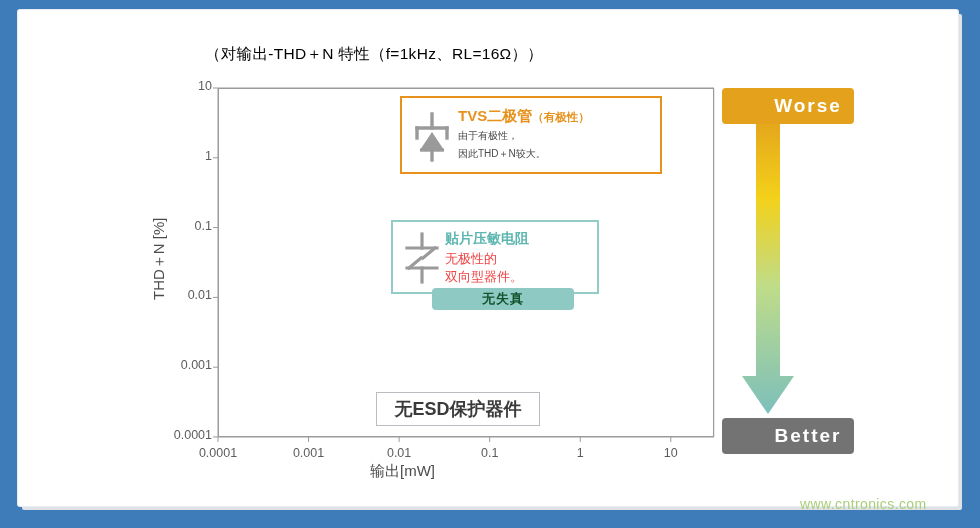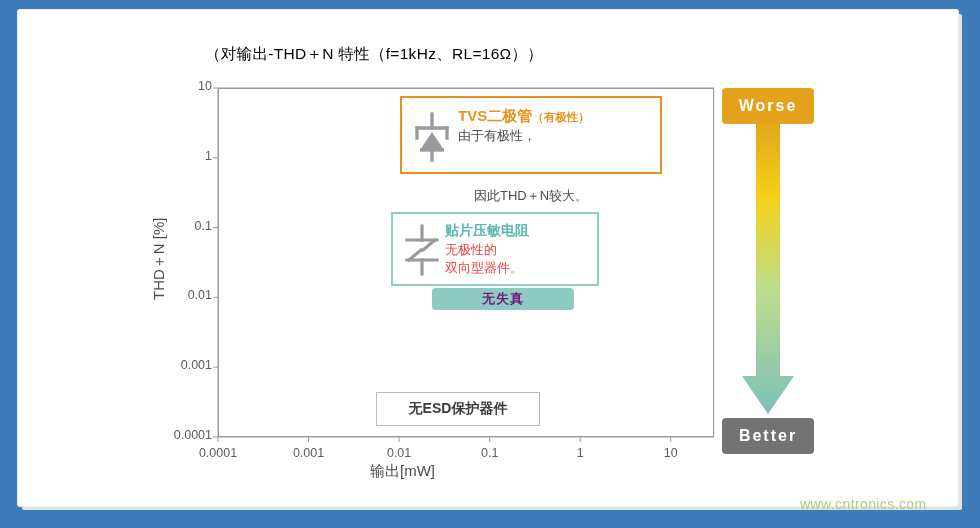--- a/index.html
+++ b/index.html
@@ -54,51 +54,50 @@
     font-size:15px;color:#4c4c4c;white-space:nowrap;
   }
 
   
   .callout{position:absolute;box-sizing:border-box;background:#ffffff;}
   #callout-tvs{
     left:400px;top:96px;width:262px;height:78px;
     border:2px solid #e8921e;
   }
   #callout-varistor{
-    left:391px;top:212px;width:208px;height:74px;
+    left:391px;top:220px;width:208px;height:74px;
     border:2px solid #92ccc7;
-    font-family:Liberation Mono, monospace;
   }
   #callout-noesd{
     left:376px;top:392px;width:164px;height:34px;
     border:1px solid #b9bcc0;
     display:flex;align-items:center;justify-content:center;
   }
   .co-title{font-weight:bold;white-space:nowrap;}
   .co-body{color:#4c4c4c;white-space:nowrap;}
   #callout-tvs .co-title{font-size:15px;color:#e8921e;}
   #callout-tvs .co-sub{font-size:11.5px;color:#e8921e;font-weight:bold;}
-  #callout-tvs .co-body{font-size:13px;line-height:16px;color:#4c4c4c;}
+  #callout-tvs .co-body{font-size:10px;line-height:16px;color:#4c4c4c;}
   #callout-varistor .co-title{font-size:14px;color:#5cb6b0;}
   #callout-varistor .co-body{font-size:13px;line-height:16px;color:#ef4444;}
-  #callout-noesd .co-body{font-size:14px;color:#3a3a3a;font-weight:bold;}
+  #callout-noesd .co-body{font-size:18px;color:#3a3a3a;font-weight:bold;}
 
   #badge-nodistortion{
     position:absolute;left:432px;top:288px;width:142px;height:22px;
     background:#8fc9c4;border-radius:4px;
     display:flex;align-items:center;justify-content:center;
-    color:#701a75;font-size:13px;font-weight:bold;letter-spacing:1px;
+    color:#14532d;font-size:13px;font-weight:bold;letter-spacing:1px;
   }
 
   
   #gauge{position:absolute;left:722px;top:88px;width:110px;height:350px;}
   .gauge-badge{
     position:absolute;left:0;width:92px;height:36px;border-radius:4px;
     display:flex;align-items:center;justify-content:center;
-    color:#ffffff;font-size:16px;font-weight:bold;letter-spacing:2px;
+    color:#ffffff;font-size:19px;font-weight:bold;letter-spacing:2px;padding-left:40px;
   }
   #badge-worse{top:0px;background:#e3a11c;}
   #badge-better{top:330px;background:#737373;}
 
   
   #watermark{
     position:absolute;left:800px;top:496px;
     font-size:14px;color:#a9cf7a;letter-spacing:.4px;white-space:nowrap;
   }
 </style>
@@ -242,21 +241,21 @@
         <line x1="39" y1="20" x2="39" y2="30"></line>
         <line x1="24" y1="42" x2="24" y2="52"></line>
       </g>
       <polygon points="12,42 36,42 24,24" fill="#9a9a9a"></polygon>
       <line x1="12" y1="42" x2="36" y2="42" stroke="#9a9a9a" stroke-width="3.4"></line>
     </svg>
     <div style="position:absolute;left:56px;top:9px;">
       <span class="co-title">TVS二极管</span><span class="co-sub">（有极性）</span>
     </div>
     <div class="co-body" style="position:absolute;left:56px;top:30px;">由于有极性，</div>
-    <div class="co-body" style="position:absolute;left:72px;top:48px;margin-top:42px;">因此THD＋N较大。</div>
+    <div class="co-body" style="position:absolute;left:56px;top:48px;">因此THD＋N较大。</div>
   </div>
 
   <div class="callout" id="callout-varistor">
     <svg width="46" height="58" style="position:absolute;left:6px;top:8px;">
       <g stroke="#9a9a9a" stroke-width="3.2" fill="none" stroke-linecap="square">
         <line x1="23" y1="4" x2="23" y2="18"></line>
         <line x1="8" y1="18" x2="38" y2="18"></line>
         <line x1="8" y1="38" x2="38" y2="38"></line>
         <line x1="23" y1="38" x2="23" y2="52"></line>
         <line x1="10" y1="38" x2="22" y2="28"></line>

